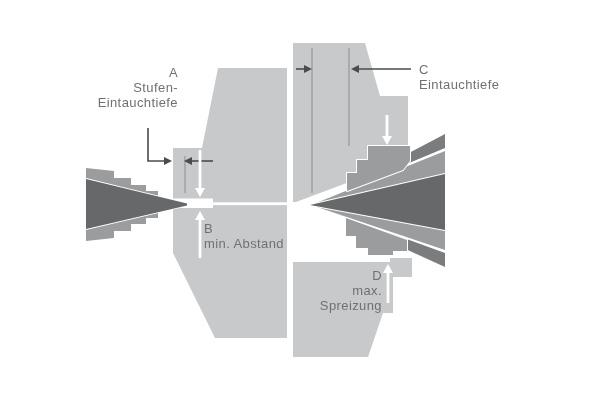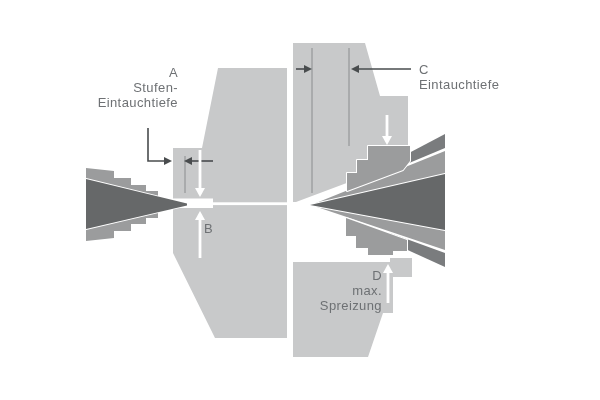--- a/index.html
+++ b/index.html
@@ -90,20 +90,21 @@
   </svg>
 
   <div class="label right" style="right:422px; top:65px;">
     <span>A</span>
     <span>Stufen-</span>
     <span>Eintauchtiefe</span>
   </div>
 
   <div class="label" style="left:204px; top:221px;">
     <span>B</span>
+    <span>min. Abstand</span>
   </div>
 
   <div class="label" style="left:419px; top:62px;">
     <span>C</span>
     <span>Eintauchtiefe</span>
   </div>
 
   <div class="label right" style="right:218px; top:268px;">
     <span>D</span>
     <span>max.</span>

